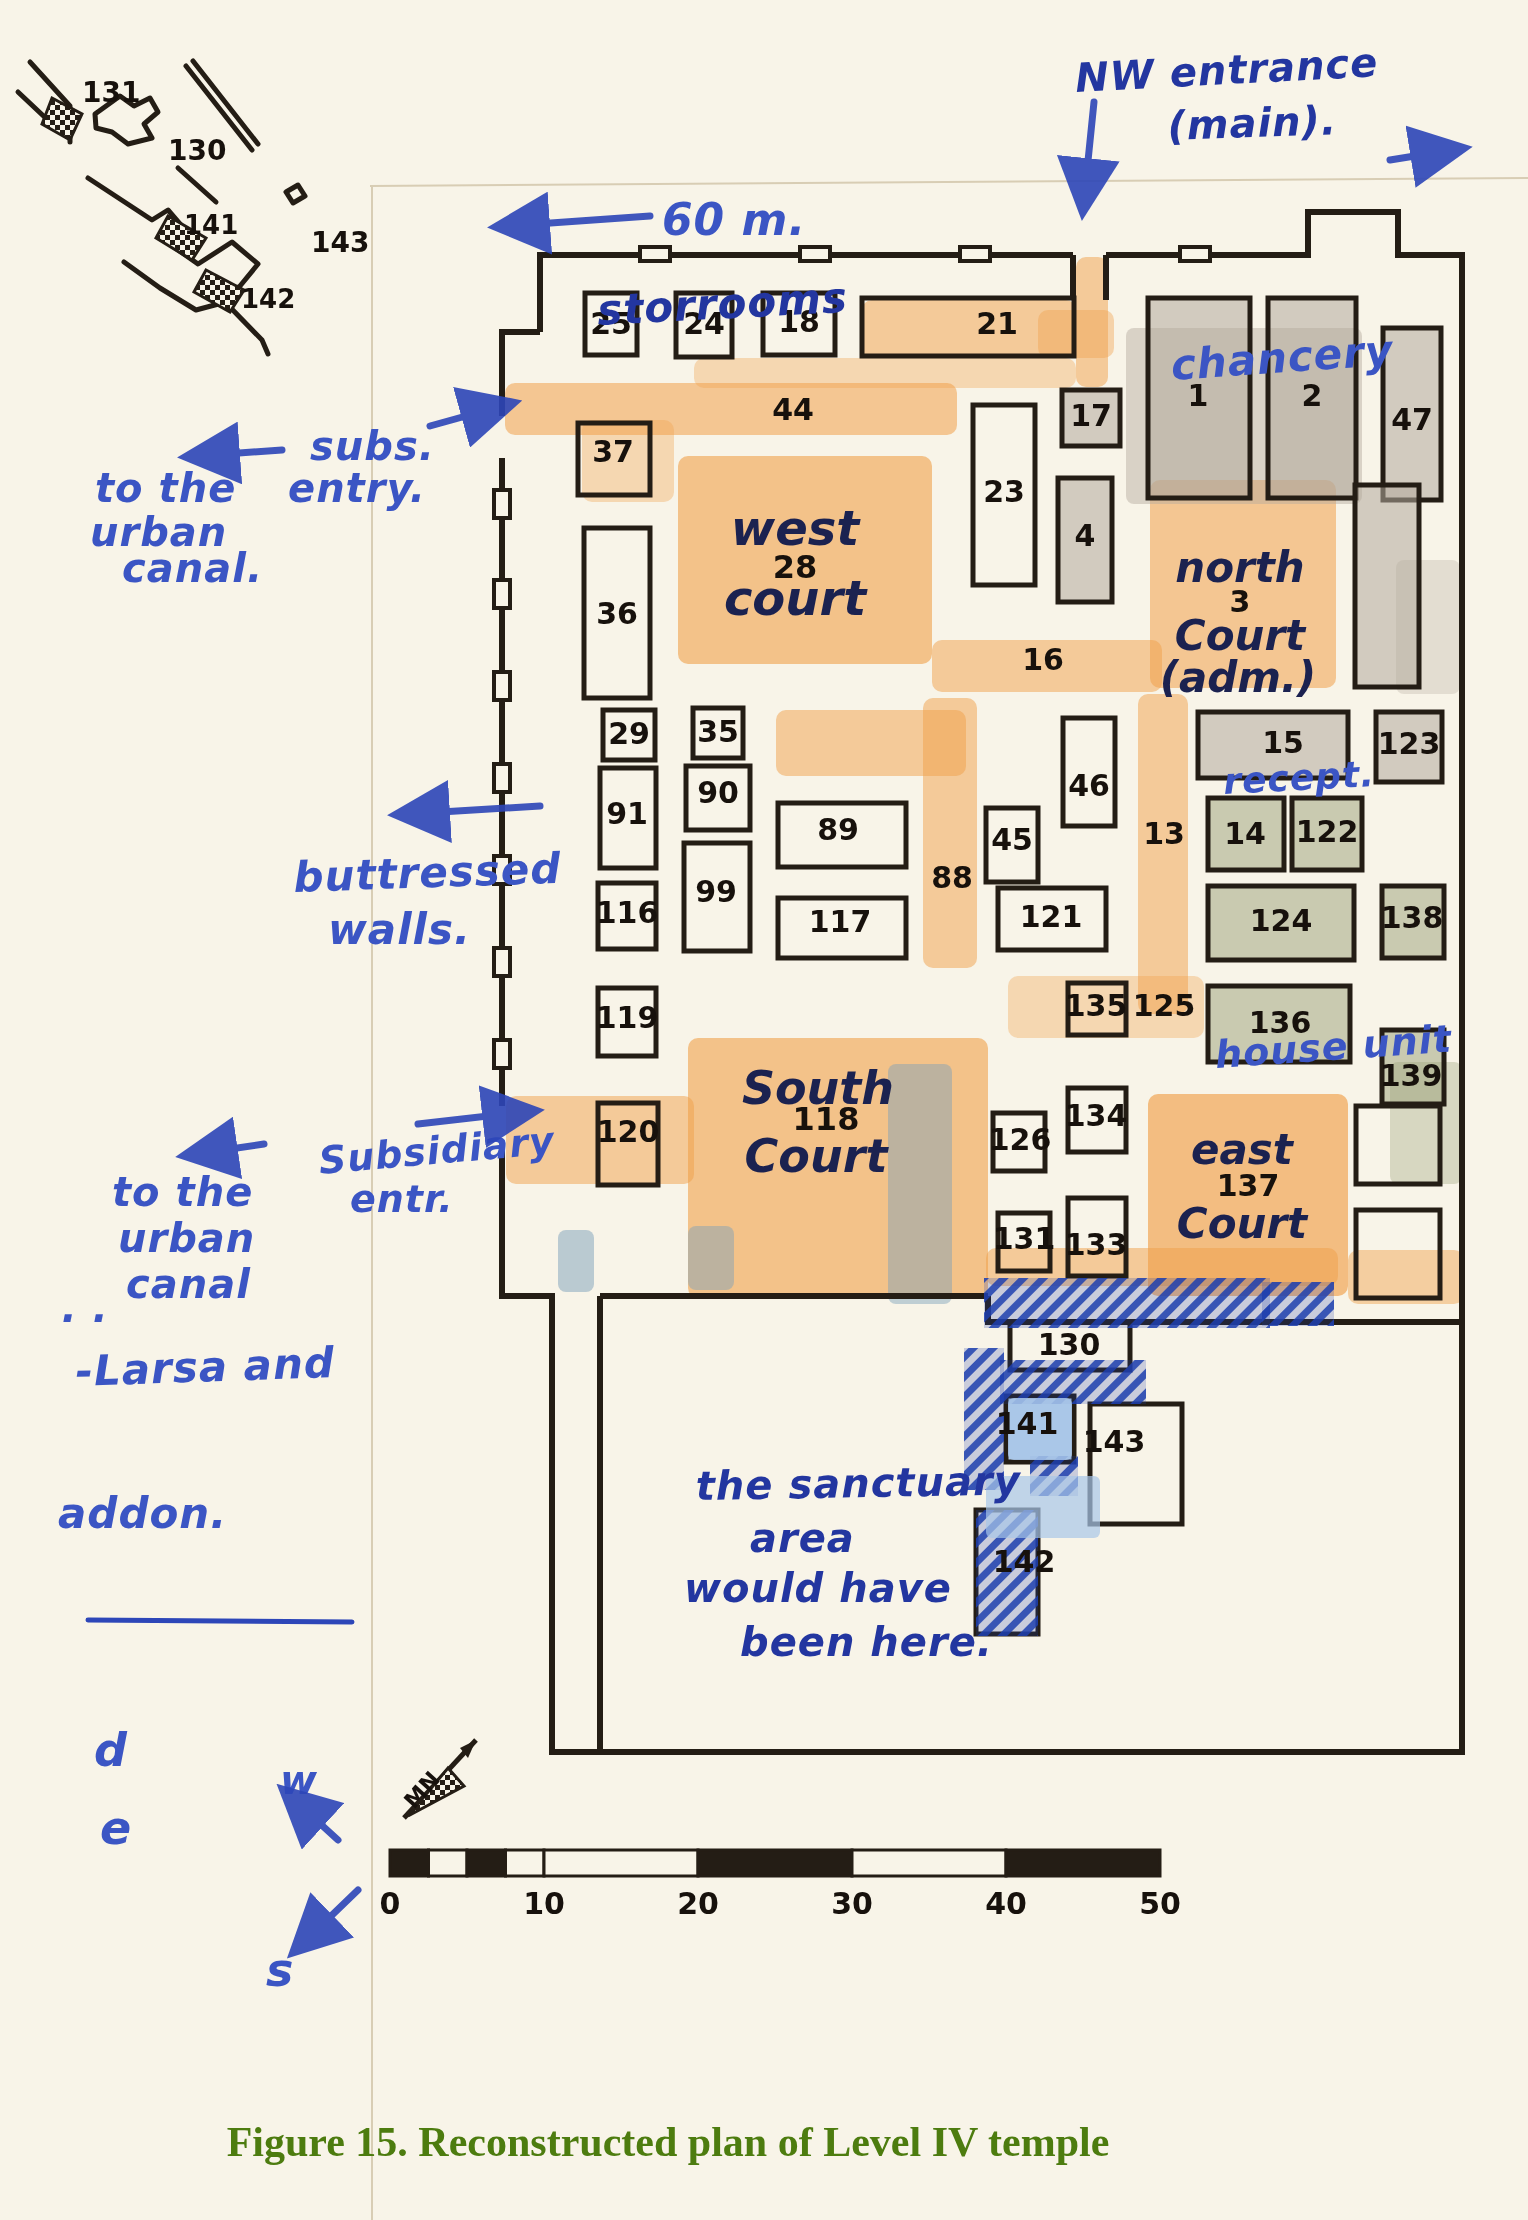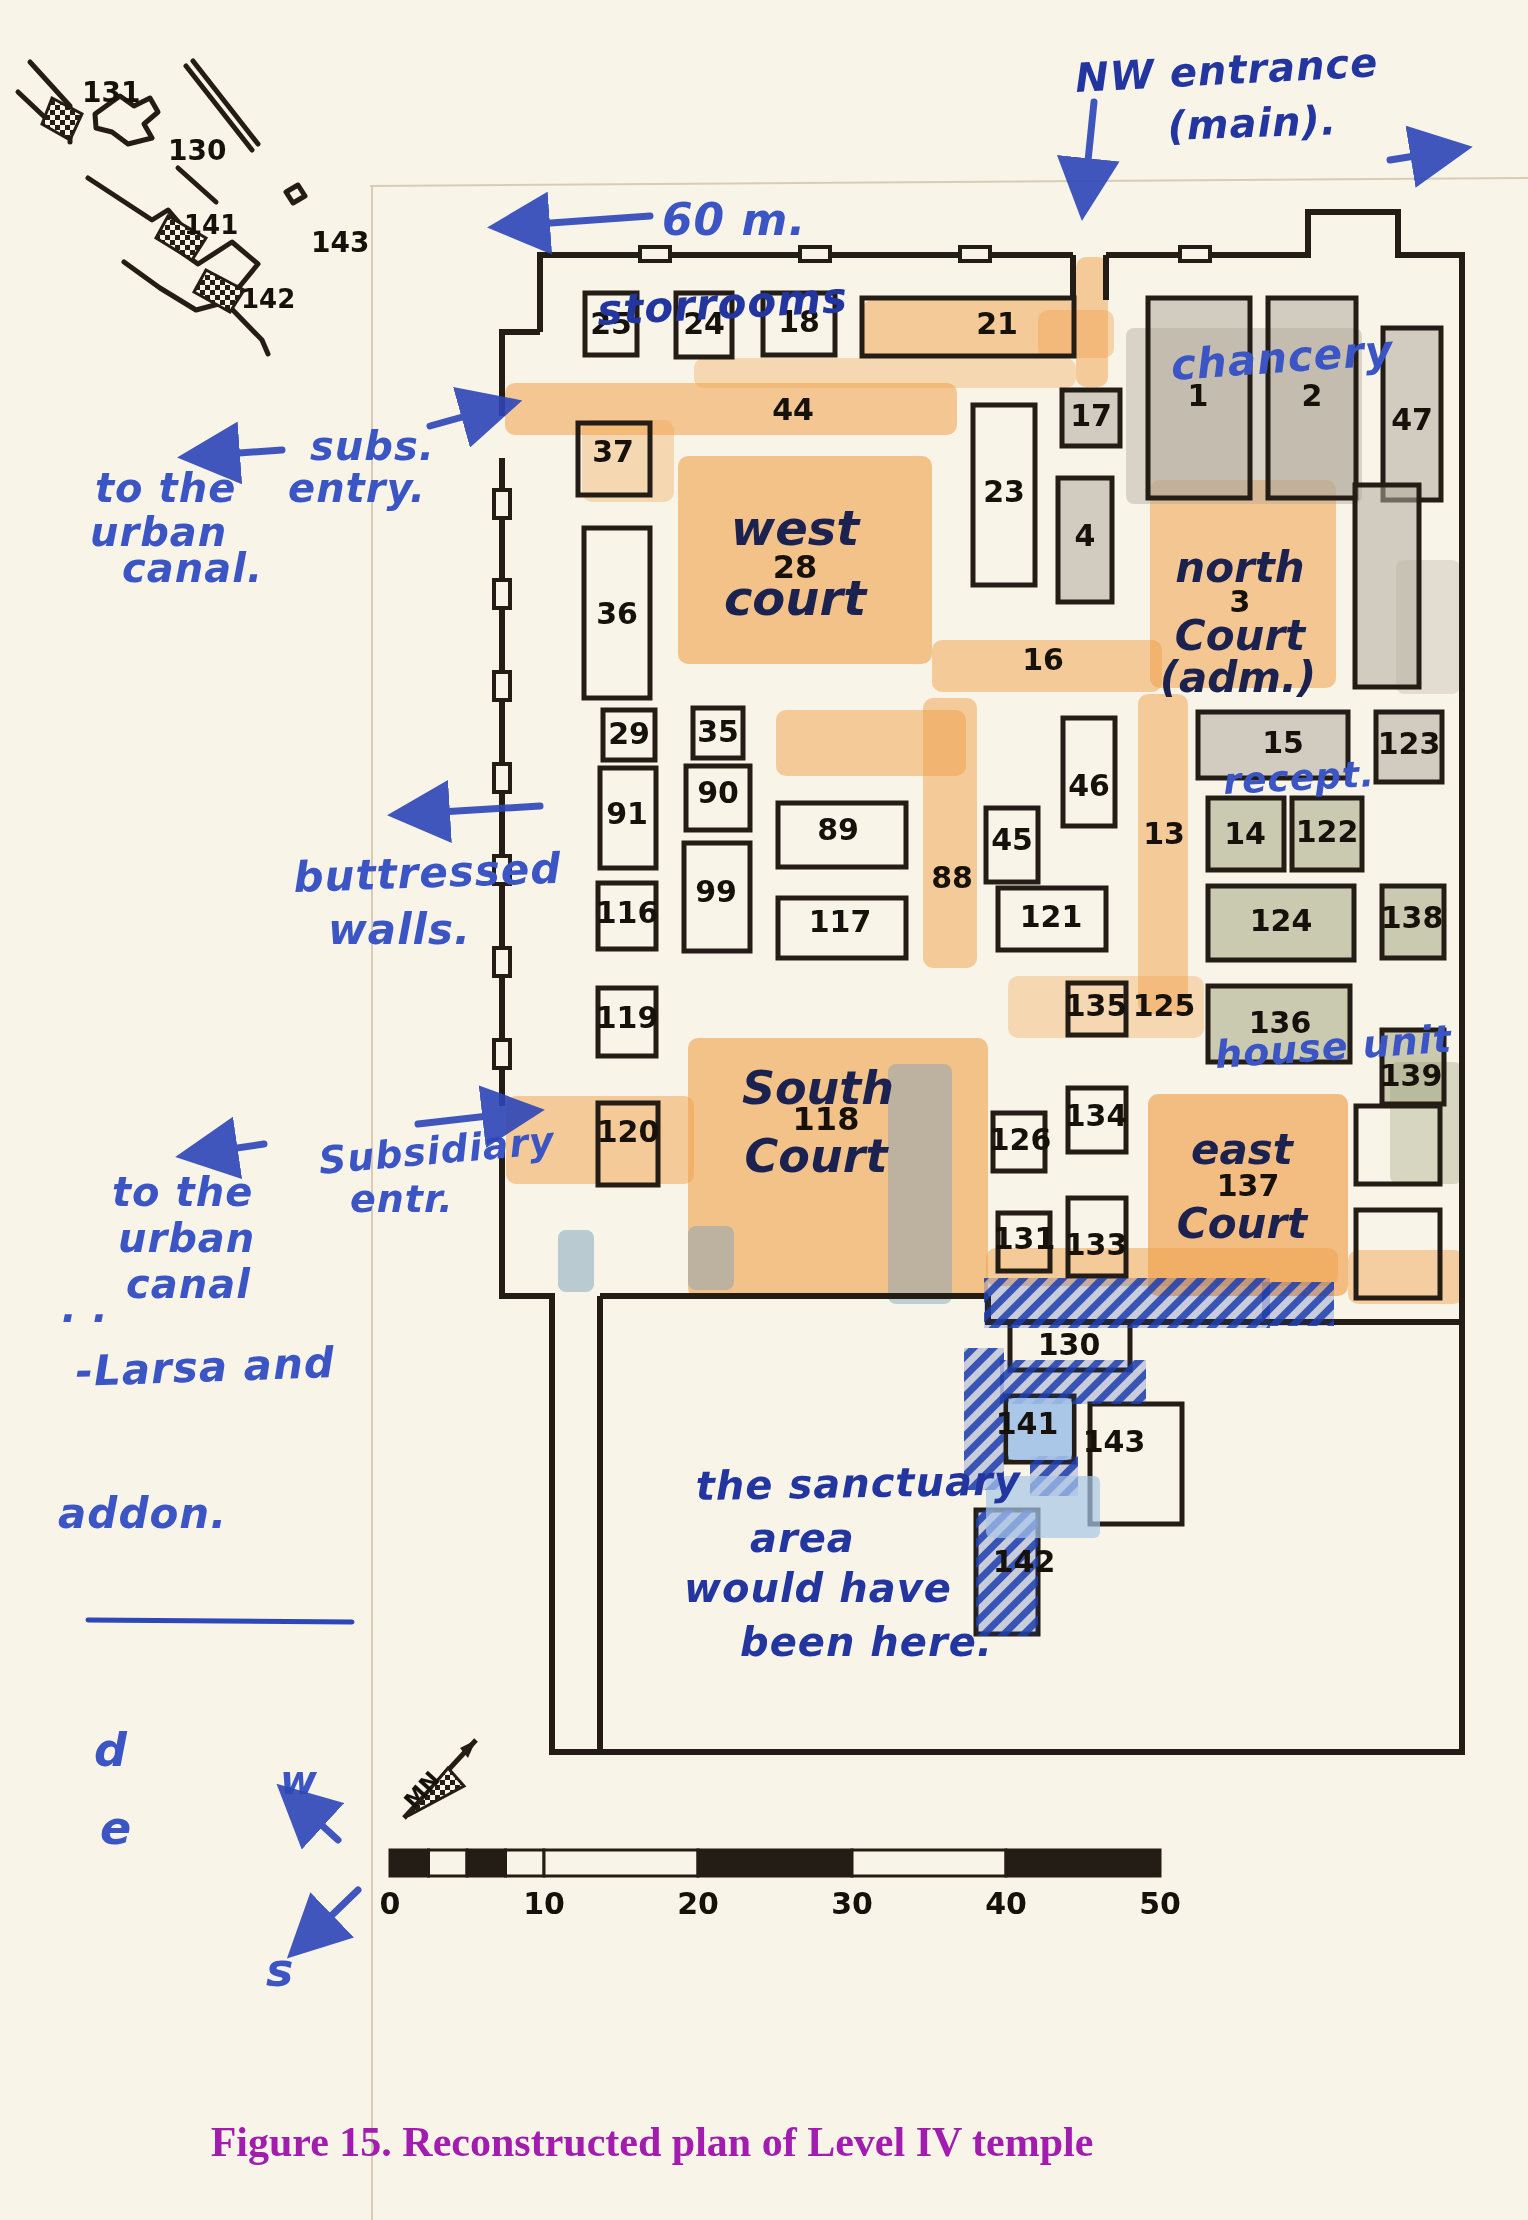--- a/index.html
+++ b/index.html
@@ -1,20 +1,20 @@
 <!DOCTYPE html>
 <html><head>
 <meta charset="utf-8">
 <style>
   html,body{margin:0;padding:0;background:#e8e2d2;}
   .page{position:relative;width:1528px;height:2220px;background:#f8f4e8;overflow:hidden;
         font-family:"DejaVu Sans",sans-serif;}
   svg{position:absolute;left:0;top:0;}
   .caption{position:absolute;left:0;top:2118px;width:1304px;text-align:center;
-           font-family:"Liberation Serif",serif;font-weight:bold;font-size:42px;color:#a21caf;}
+           font-family:"Liberation Serif",serif;font-weight:bold;font-size:42px;color:#4d7c0f;padding-left:16px;}
 </style>
 </head>
 <body>
 
 <div class="page">
   <svg id="fig" width="1528" height="2220" viewBox="0 0 1528 2220">
     <defs>
       <pattern id="ck" width="10" height="10" patternUnits="userSpaceOnUse">
         <rect width="10" height="10" fill="#f8f4e8"></rect>
         <rect width="5" height="5" fill="#241d15"></rect>

